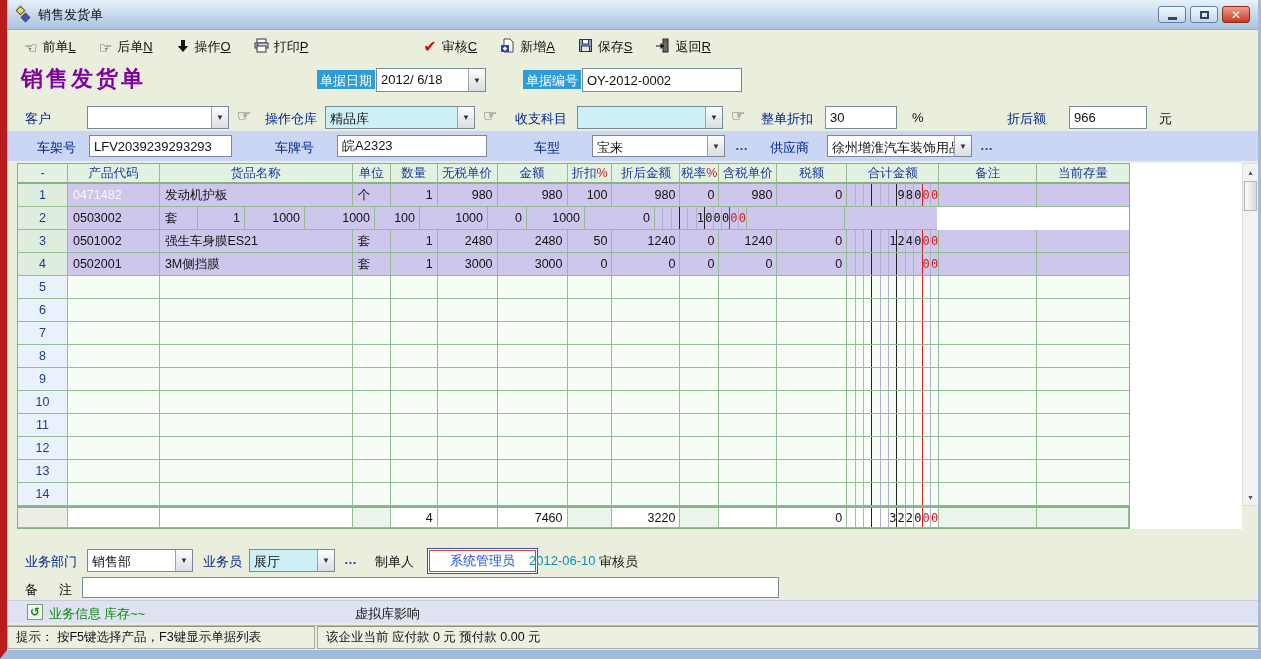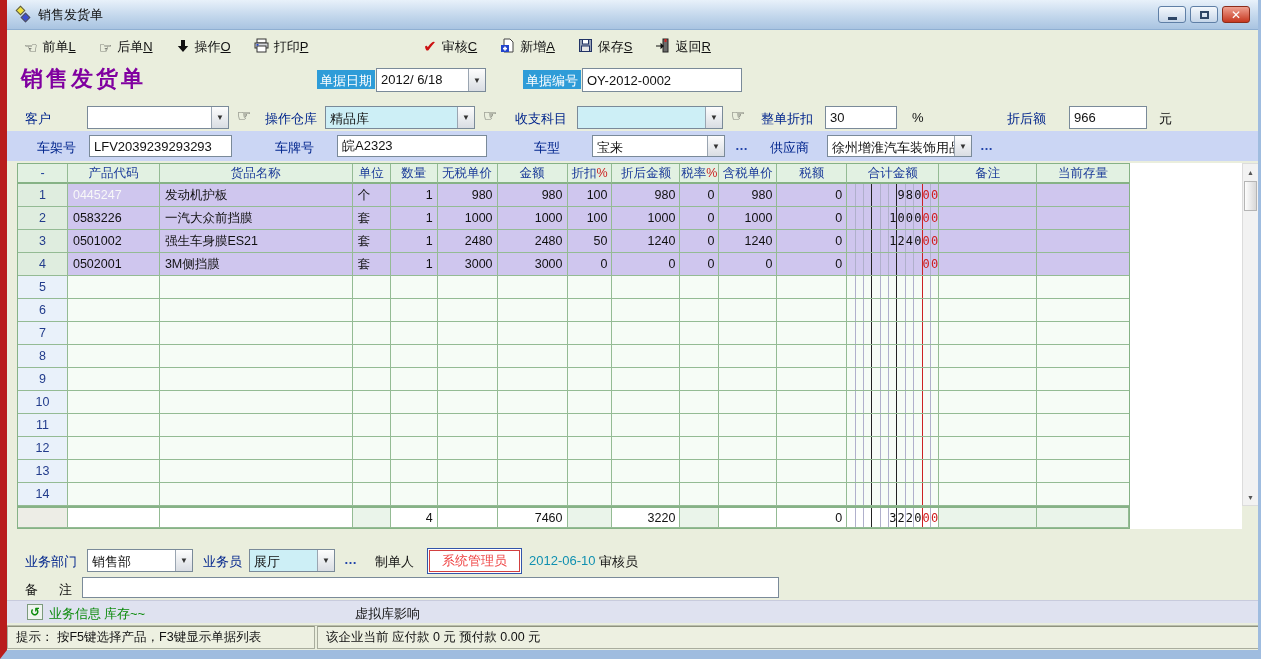--- a/index.html
+++ b/index.html
@@ -88,21 +88,21 @@
   
   .vscroll { position:absolute; left:1235px; top:163px; width:17px; height:343px;
     background:#F2F2F2; border:1px solid #DCDCDC; }
   .sarrow { position:absolute; left:0; width:15px; height:16px; display:flex; align-items:center; justify-content:center;
     font-size:7px; color:#555; }
   .sthumb { position:absolute; left:1px; top:17px; width:13px; height:30px;
     background:linear-gradient(90deg,#FDFDFD,#D8D8D8); border:1px solid #B5B5B5; }
 
   
   .creator-box { position:absolute; border:1px solid #3355AA; background:#fff; padding:1px; }
-  .creator-inner { border:1px solid #D24040; color:#ef4444; font-size:13px; padding:1px 12px; display:block; }
+  .creator-inner { border:1px solid #D24040; color:#1d4ed8; font-size:13px; padding:1px 20px; display:block; }
   .date-teal { color:#1090B0; }
   .infobar { position:absolute; left:0; top:600px; width:1254px; height:23px; background:#DFE2F0;
     border-top:1px solid #C8CBDD; }
   .refresh-box { position:absolute; left:20px; top:3px; width:16px; height:16px; border:1px solid #7C9B7C;
     display:flex; align-items:center; justify-content:center; color:#0A8A0A; font-size:12px; font-weight:bold; background:#EFF4EF; }
   .green-text { color:#0A8A0A; }
   .statusbar { position:absolute; left:0; top:625px; width:1254px; height:25px; background:#EAEEDD;
     border-top:1px solid #B9BDAD; display:flex; }
   .spanel { border:1px solid #A9AD9E; border-top-color:#8F937F; background:#EDF0E1; height:23px;
     display:flex; align-items:center; padding-left:8px; font-size:12.5px; color:#111; }
@@ -292,21 +292,21 @@
         <div class="td th" style="width: 98px;">
           <span>备注</span>
         </div>
         <div class="td th" style="width: 92px;">
           <span>当前存量</span>
         </div>
       </div>
     <div id="tbody">
         <div class="tr filled">
           <div class="td numcell" style="width: 50px;">1</div>
-          <div class="td left code-white" style="width: 92px;">0445247</div>
+          <div class="td left code-white" style="width: 92px;">0471482</div>
           <div class="td left" style="width: 193px;">发动机护板</div>
           <div class="td left" style="width: 38px;">个</div>
           <div class="td right" style="width: 47px;">1</div>
           <div class="td right" style="width: 60px;">980</div>
           <div class="td right" style="width: 70px;">980</div>
           <div class="td right" style="width: 45px;">100</div>
           <div class="td right" style="width: 68px;">980</div>
           <div class="td right" style="width: 39px;">0</div>
           <div class="td right" style="width: 58px;">980</div>
           <div class="td right" style="width: 70px;">0</div>
@@ -321,22 +321,21 @@
             <span class="dg">8</span>
             <span class="dg r">0</span>
             <span class="dg red">0</span>
             <span class="dg red">0</span>
           </div>
           <div class="td left" style="width: 98px;"></div>
           <div class="td left" style="width: 92px;"></div>
         </div>
         <div class="tr filled">
           <div class="td numcell" style="width: 50px;">2</div>
-          <div class="td left" style="width: 92px;">0583226</div>
-          <div class="td left" style="width: 193px;">一汽大众前挡膜</div>
+          <div class="td left" style="width: 92px;">0503002</div>
           <div class="td left" style="width: 38px;">套</div>
           <div class="td right" style="width: 47px;">1</div>
           <div class="td right" style="width: 60px;">1000</div>
           <div class="td right" style="width: 70px;">1000</div>
           <div class="td right" style="width: 45px;">100</div>
           <div class="td right" style="width: 68px;">1000</div>
           <div class="td right" style="width: 39px;">0</div>
           <div class="td right" style="width: 58px;">1000</div>
           <div class="td right" style="width: 70px;">0</div>
           <div class="td ledger" style="width: 92px;">

